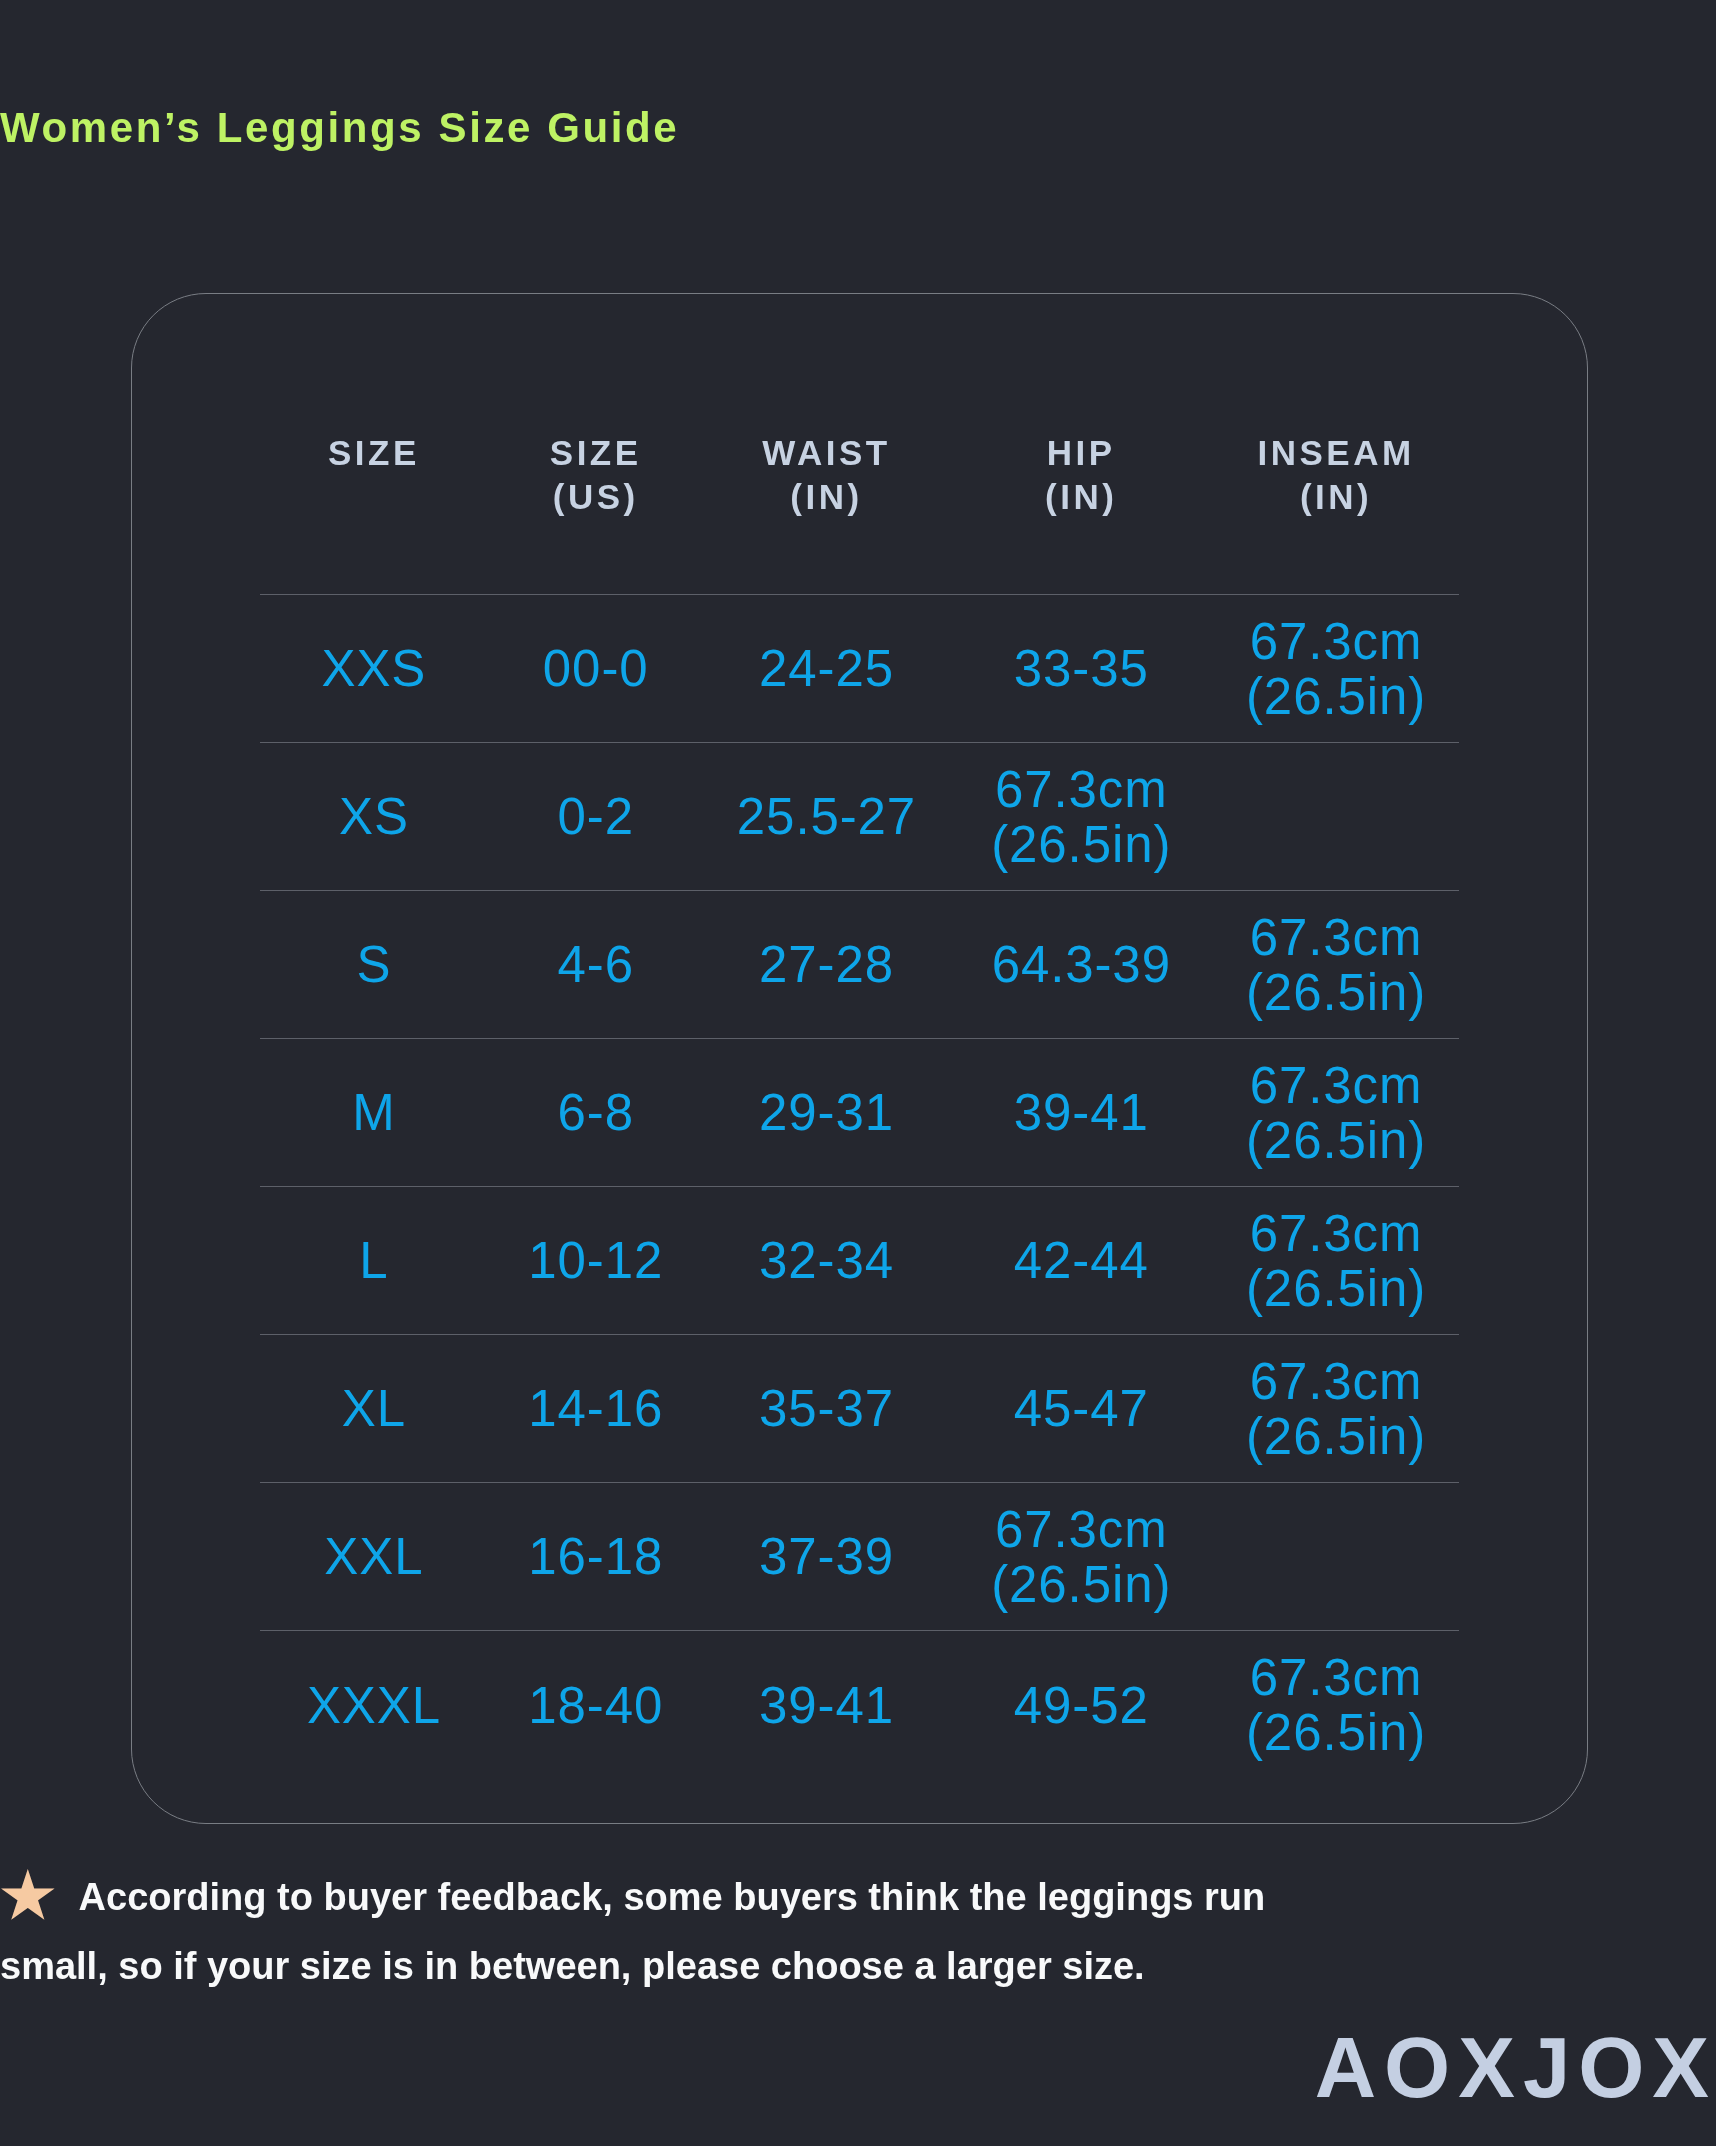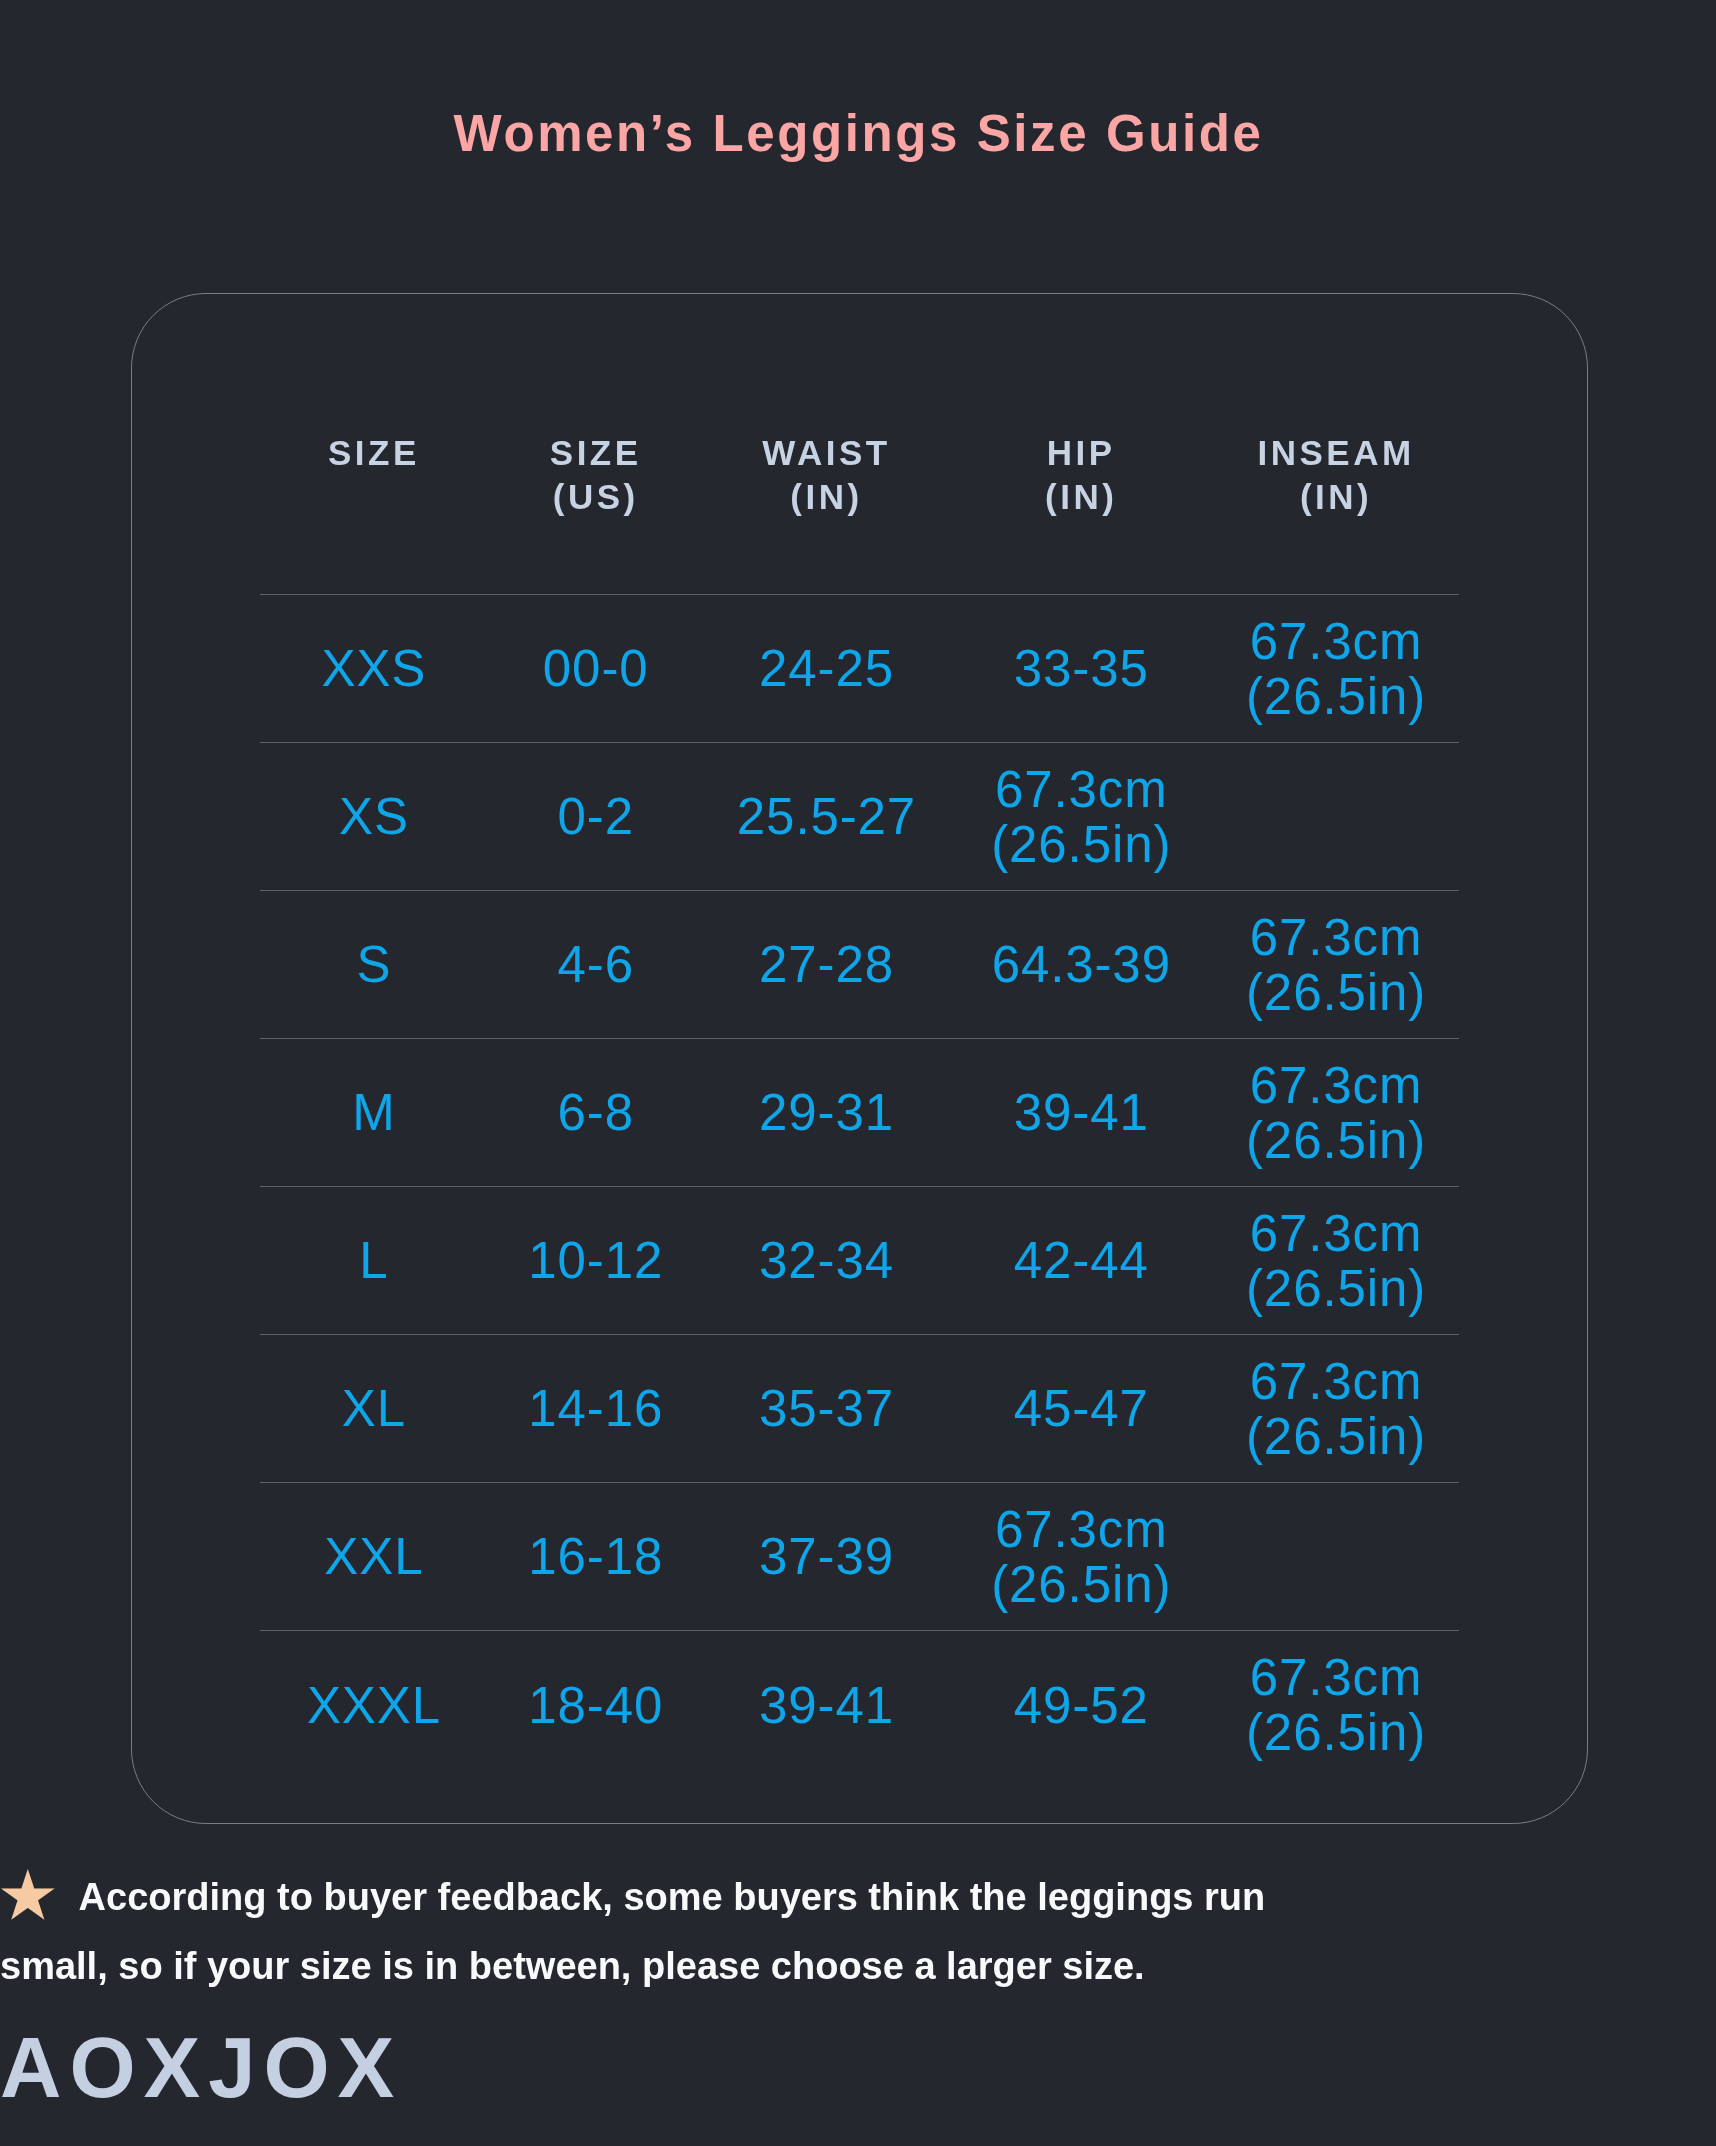--- a/index.html
+++ b/index.html
@@ -10,25 +10,25 @@
     height: 2146px;
     background: #25272f;
     font-family: "Liberation Sans", sans-serif;
     overflow: hidden;
   }
   .title {
     position: absolute;
     top: 104px;
     left: 0;
     width: 100%;
-    text-align: center;
-    font-size: 51px;
+    text-align: left;
+    font-size: 42px;
     font-weight: bold;
     letter-spacing: 2.6px;
-    color: #fca5a5;
+    color: #bef264;
   }
   .panel {
     position: absolute;
     left: 131px;
     top: 293px;
     width: 1457px;
     height: 1531px;
     border: 1.8px solid #797d84;
     border-radius: 75px;
     padding: 16px 128px;
@@ -83,21 +83,21 @@
     font-size: 62px;
     margin-right: 23px;
     vertical-align: -7px;
     line-height: 0;
   }
   .brand {
     position: absolute;
     top: 2019px;
     left: 0;
     width: 100%;
-    text-align: left;
+    text-align: right;
     color: #c4cfe2;
     font-size: 85px;
     font-weight: 800;
     letter-spacing: 8px;
   }
 </style>
 </head>
 <body>
 
 <div class="canvas">

